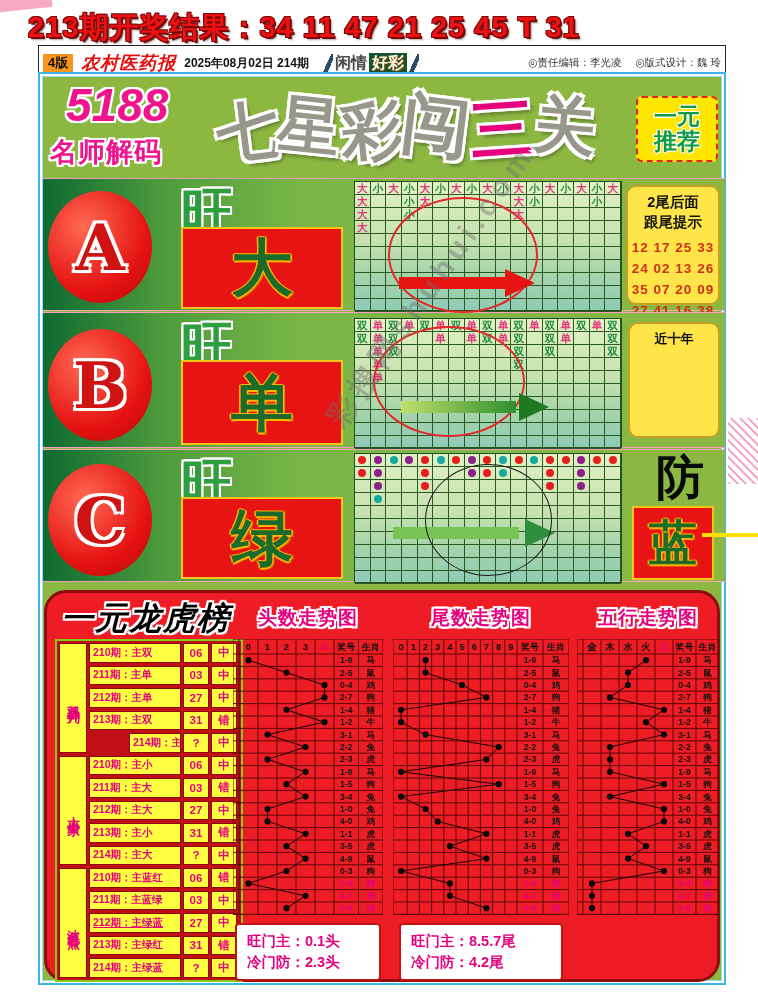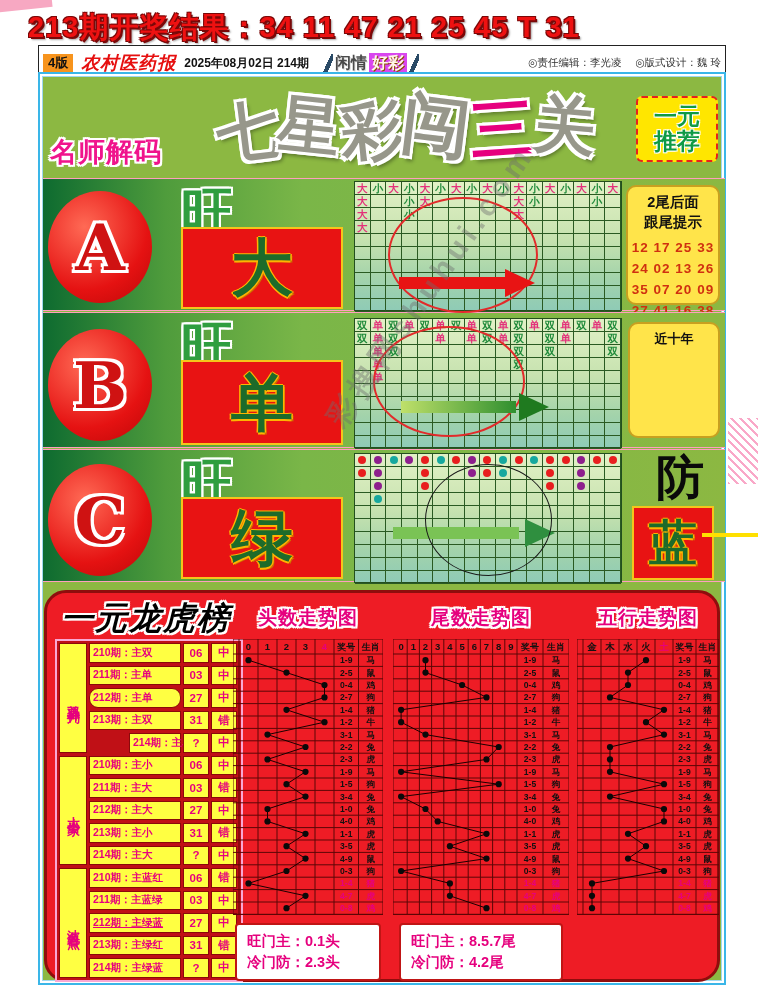--- a/index.html
+++ b/index.html
@@ -15,21 +15,21 @@
   
   .header-bar{left:38px;top:45px;width:688px;height:36px;background:#fff;border:1px solid #222;
     display:flex;align-items:center;box-sizing:border-box;padding:0 4px;gap:8px;}
   .edition{background:#f7941d;color:#111;font-weight:900;font-size:13px;padding:1px 5px;line-height:16px;}
   .paper-name{color:#e60f0f;font-family:"DejaVu Serif","Liberation Serif",serif;font-weight:900;
     font-size:18px;font-style:italic;letter-spacing:1px;white-space:nowrap;}
   .date-issue{color:#111;font-size:12px;font-weight:bold;white-space:nowrap;}
   .banner{display:flex;align-items:center;gap:2px;margin-left:6px;}
   .slash{width:10px;height:18px;background:linear-gradient(115deg,transparent 45%,#2a4a66 45%,#2a4a66 70%,transparent 70%);}
   .xianqing{color:#4a4a4a;font-weight:900;font-size:16px;text-shadow:1px 1px 0 #ddd;}
-  .haocai{background:#d946ef;color:#fff8e8;font-weight:900;font-size:16px;padding:0 3px;
+  .haocai{background:#14532d;color:#fff8e8;font-weight:900;font-size:16px;padding:0 3px;
     text-shadow:1px 1px 0 #8a4a00;}
   .credits{margin-left:auto;font-size:10.5px;color:#333;display:flex;gap:14px;white-space:nowrap;}
 
   
   .main-box{left:38px;top:72px;width:688px;height:913px;background:#8cb842;
     border:2px solid #3ab6e8;box-sizing:border-box;
     box-shadow:inset 0 0 0 2px #ffffff, inset 0 0 0 3px #9fd8ef;}
 
   
   .ow{text-shadow:2px 0 0 #fff,-2px 0 0 #fff,0 2px 0 #fff,0 -2px 0 #fff,
@@ -76,21 +76,21 @@
   .ellipse{border-radius:50%;}
   .arrow .shaft{position:absolute;left:0;top:29%;height:42%;width:78%;}
   .arrow .head{position:absolute;right:0;top:0;width:0;height:0;}
 
   
   .bottom-panel{left:4px;top:516px;width:676px;height:392px;background:#ee1c25;
     border:3px solid #8f0d0d;border-radius:22px;box-sizing:border-box;}
   .lh-title{left:14px;top:4px;font-size:32px;font-weight:900;font-style:italic;color:#000000;letter-spacing:2px;text-align:center;}
   .t-title{top:12px;font-size:19px;font-weight:900;color:#e6007e;text-align:center;letter-spacing:1px;}
   .lh-table{left:8px;top:46px;width:180px;display:grid;grid-template-columns:28px 92px 26px 26px;
-    grid-auto-rows:19.5px;gap:3px 2px;background:#c01016;border:2px solid #f9a8d4;padding:2px;box-sizing:content-box;}
+    grid-auto-rows:19.5px;gap:3px 2px;background:#c01016;border:2px solid #84cc16;padding:2px;box-sizing:content-box;}
   .lh-cell{background:#ffff42;border:1px solid #8a0a0a;color:#e6007e;font-weight:900;display:flex;align-items:center;box-sizing:border-box;}
   .lh-group{justify-content:center;writing-mode:vertical-rl;text-orientation:upright;font-size:13px;letter-spacing:2px;}
   .lh-label{font-size:10.5px;padding-left:3px;white-space:nowrap;}
   .lh-num,.lh-res{justify-content:center;font-size:11.5px;}
   .tchart{top:46px;}
   .note{top:330px;height:58px;background:#fff;border:2px solid #c01515;border-radius:4px;
     display:flex;flex-direction:column;justify-content:center;padding-left:10px;box-sizing:border-box;
     font-weight:900;font-size:14.5px;color:#e6007e;line-height:1.45;}
 
   
@@ -119,20 +119,21 @@
       <span class="slash"></span>
     </span>
     <span class="credits">
       <span>◎责任编辑：李光凌</span>
       <span>◎版式设计：魏 玲</span>
     </span>
   </div>
 
   <div class="abs main-box">
 
+    <div class="abs mast-code ow">5188</div>
     <div class="abs mast-sub ow">名师解码</div>
     <div class="abs mast-title">
         <span class="mt-ch" style="transform: rotate(-7deg) translateY(6px); font-size: 62px;">七</span>
         <span class="mt-ch" style="transform: rotate(6deg) translateY(0px); font-size: 62px;">星</span>
         <span class="mt-ch" style="transform: rotate(-6deg) translateY(5px); font-size: 62px;">彩</span>
         <span class="mt-ch" style="transform: rotate(7deg) translateY(0px); font-size: 68px;">闯</span>
         <span class="mt-ch mt-accent" style="transform: rotate(-4deg) translateY(3px); font-size: 64px;">三</span>
         <span class="mt-ch" style="transform: rotate(5deg) translateY(0px); font-size: 62px;">关</span>
       </div>
     <div class="abs badge">
@@ -787,21 +788,21 @@
       <div class="abs t-title ow" style="left:528px;width:146px;">五行走势图</div>
 
       <div class="abs lh-table" id="lhTable">
           <div class="lh-cell lh-group" style="grid-area: 1 / 1 / span 5;">单双神判</div>
           <div class="lh-cell lh-label" style="grid-area: 1 / 2;">210期：主双</div>
           <div class="lh-cell lh-num" style="grid-area: 1 / 3;">06</div>
           <div class="lh-cell lh-res" style="grid-area: 1 / 4;">中</div>
           <div class="lh-cell lh-label" style="grid-area: 2 / 2;">211期：主单</div>
           <div class="lh-cell lh-num" style="grid-area: 2 / 3;">03</div>
           <div class="lh-cell lh-res" style="grid-area: 2 / 4;">中</div>
-          <div class="lh-cell lh-label" style="grid-area: 3 / 2; border-radius: 9px;">212期：主单</div>
+          <div class="lh-cell lh-label" style="grid-area: 3 / 2;">212期：主单</div>
           <div class="lh-cell lh-num" style="grid-area: 3 / 3;">27</div>
           <div class="lh-cell lh-res" style="grid-area: 3 / 4;">中</div>
           <div class="lh-cell lh-label" style="grid-area: 4 / 2;">213期：主双</div>
           <div class="lh-cell lh-num" style="grid-area: 4 / 3;">31</div>
           <div class="lh-cell lh-res" style="grid-area: 4 / 4;">错</div>
           <div class="lh-cell lh-label" style="grid-area: 5 / 2; margin-left: 40px;">214期：主单</div>
           <div class="lh-cell lh-num" style="grid-area: 5 / 3;">?</div>
           <div class="lh-cell lh-res" style="grid-area: 5 / 4;">中</div>
           <div class="lh-cell lh-group" style="grid-area: 6 / 1 / span 5;">大小当家</div>
           <div class="lh-cell lh-label" style="grid-area: 6 / 2;">210期：主小</div>

